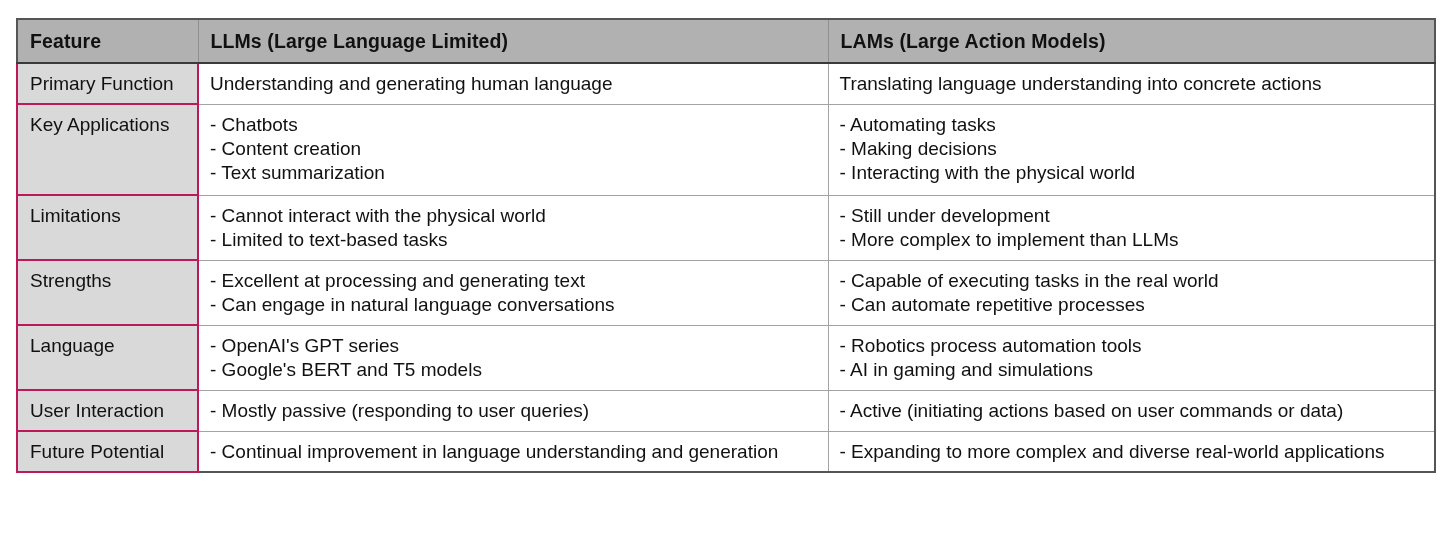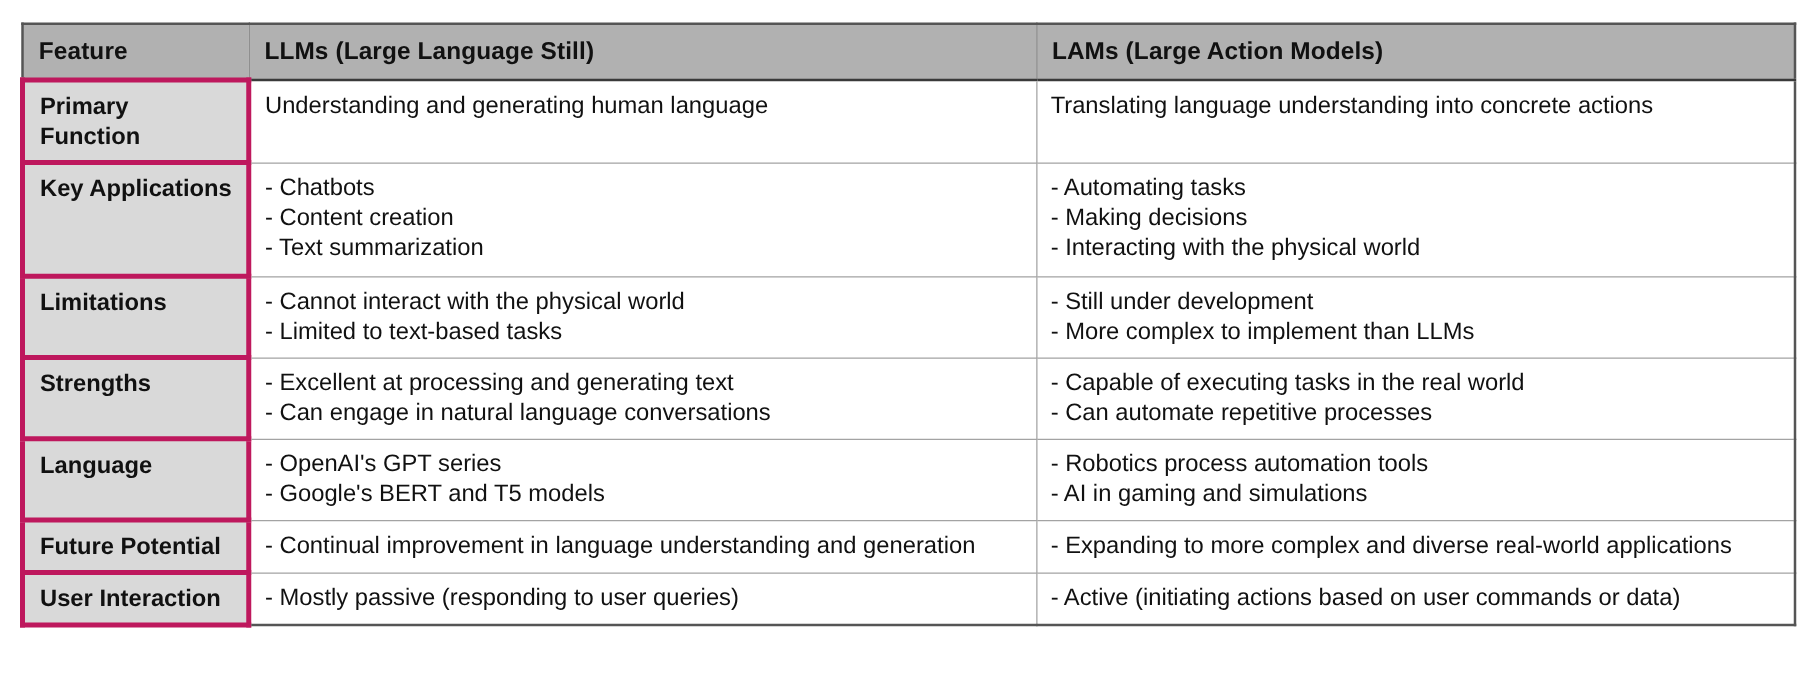--- a/index.html
+++ b/index.html
@@ -40,24 +40,24 @@
     padding: 0 10px 0 12px;
     vertical-align: middle;
     border: 1px solid #8f8f8f;
     border-bottom: 2px solid #3a3a3a;
     font-size: 19.5px;
     letter-spacing: 0.1px;
   }
   table.cmp tbody th.feat-cell {
     background: #d9d9d9;
     text-align: left;
-    font-weight: bold;
+    font-weight: normal;
     vertical-align: top;
     padding: 8px 10px 6px 12px;
-    border: 4px solid #be185d;
+    border: 2px solid #be185d;
     font-size: 19px;
   }
   table.cmp tbody td {
     background: #ffffff;
     vertical-align: top;
     padding: 8px 10px 6px 11px;
     border: 1px solid #a3a3a3;
     white-space: pre-line;
     line-height: 24px;
     font-size: 19px;
@@ -73,21 +73,21 @@
 <div class="stage">
   <table class="cmp">
     <colgroup>
       <col class="c-feature">
       <col class="c-llm">
       <col class="c-lam">
     </colgroup>
     <thead>
       <tr>
         <th>Feature</th>
-        <th>LLMs (Large Language Still)</th>
+        <th>LLMs (Large Language Limited)</th>
         <th>LAMs (Large Action Models)</th>
       </tr>
     </thead>
     <tbody id="cmp-body">
         <tr class="row-1">
     <th class="feat-cell">Primary Function</th>
     <td>Understanding and generating human language</td>
     <td>Translating language understanding into concrete actions</td>
   </tr>
         <tr class="row-3">
@@ -114,24 +114,24 @@
 - Can automate repetitive processes</td>
   </tr>
         <tr class="row-2">
     <th class="feat-cell">Language</th>
     <td>- OpenAI's GPT series
 - Google's BERT and T5 models</td>
     <td>- Robotics process automation tools
 - AI in gaming and simulations</td>
   </tr>
         <tr class="row-1">
+    <th class="feat-cell">User Interaction</th>
+    <td>- Mostly passive (responding to user queries)</td>
+    <td>- Active (initiating actions based on user commands or data)</td>
+  </tr>
+        <tr class="row-1">
     <th class="feat-cell">Future Potential</th>
     <td>- Continual improvement in language understanding and generation</td>
     <td>- Expanding to more complex and diverse real-world applications</td>
-  </tr>
-        <tr class="row-1">
-    <th class="feat-cell">User Interaction</th>
-    <td>- Mostly passive (responding to user queries)</td>
-    <td>- Active (initiating actions based on user commands or data)</td>
   </tr>
       </tbody>
   </table>
 </div>
 
 </body></html>

